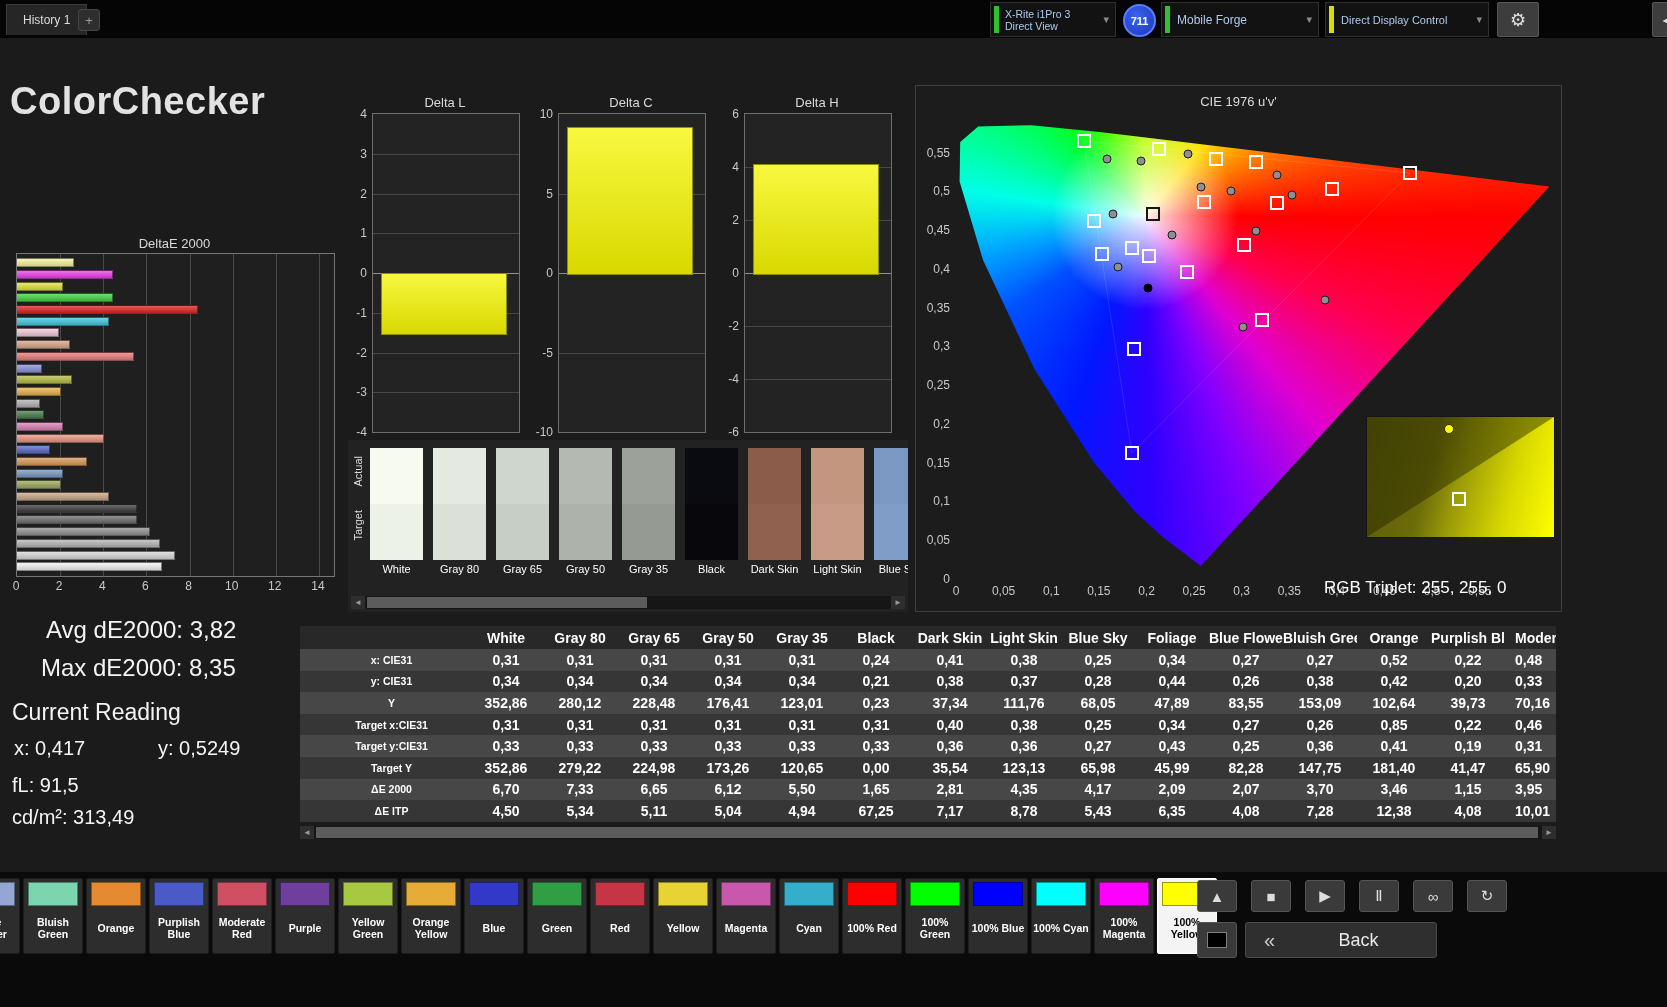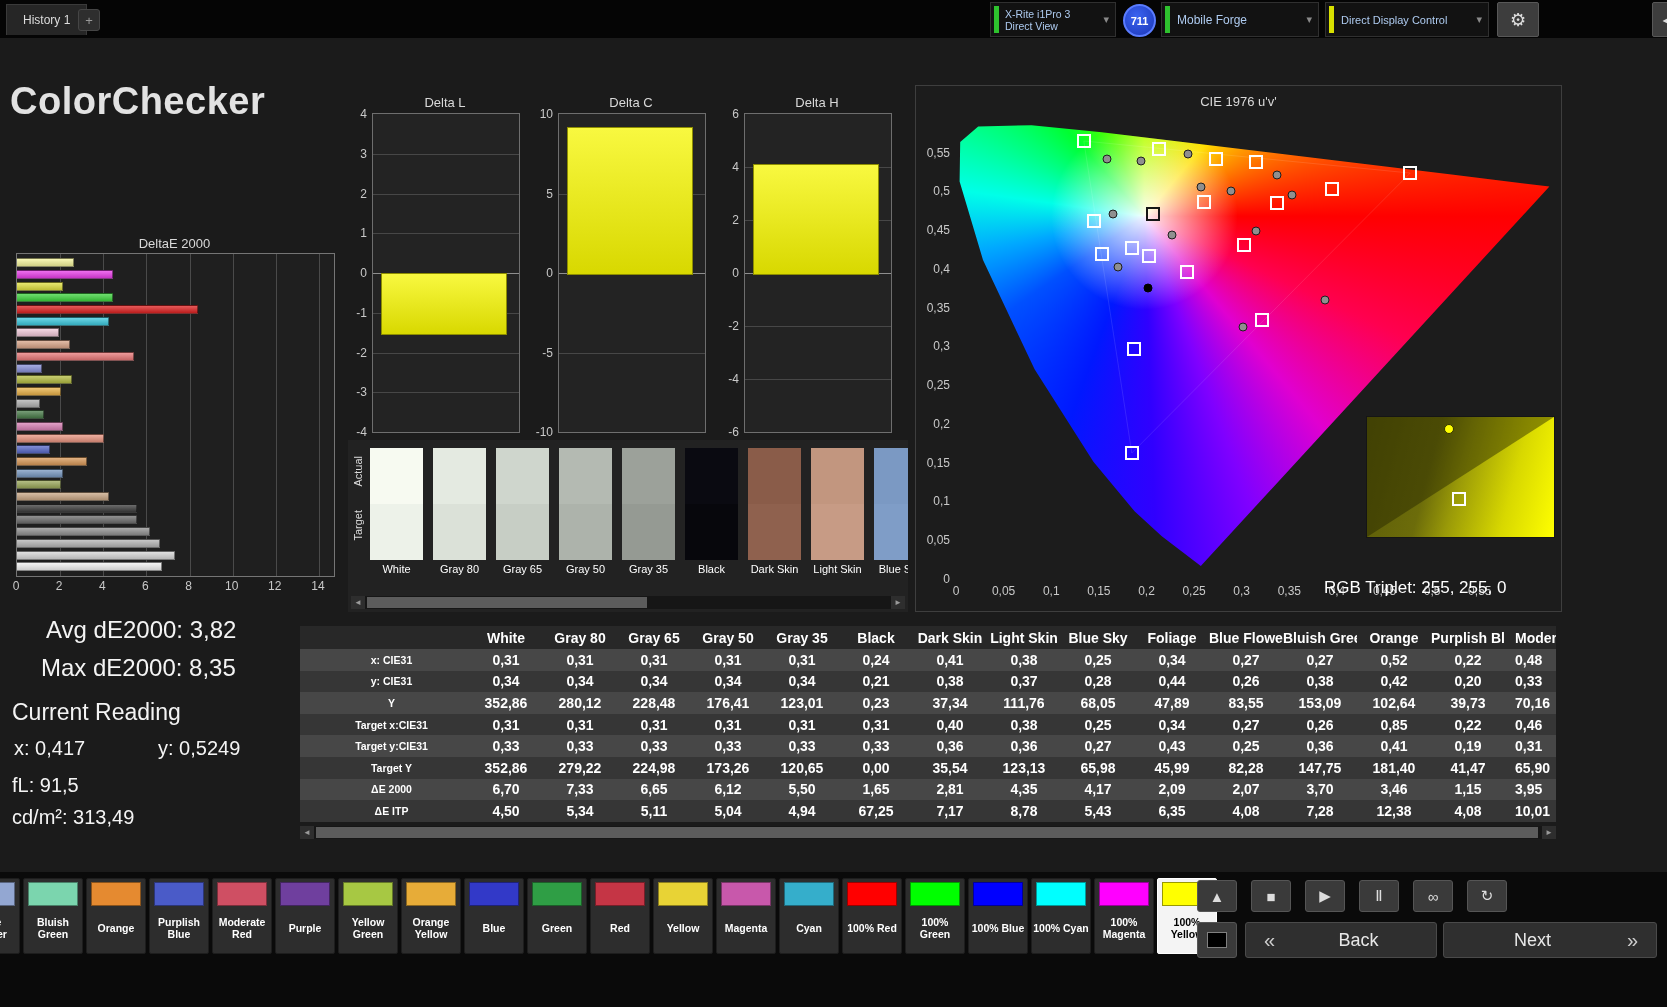--- a/index.html
+++ b/index.html
@@ -752,19 +752,15 @@
         <button class="ctrl">∞</button>
         <button class="ctrl">↻</button>
       </div>
     <button class="ctrl" id="display-btn">
       <div class="screen"></div>
     </button>
     <button class="navbtn" id="back-btn">
       <span class="navchev">«</span>
       <span class="navlabel">Back</span>
     </button>
-    <button class="navbtn" id="next-btn">
-      <span class="navlabel">Next</span>
-      <span class="navchev">»</span>
-    </button>
   </div>
 
 </div>
 
 </body></html>

